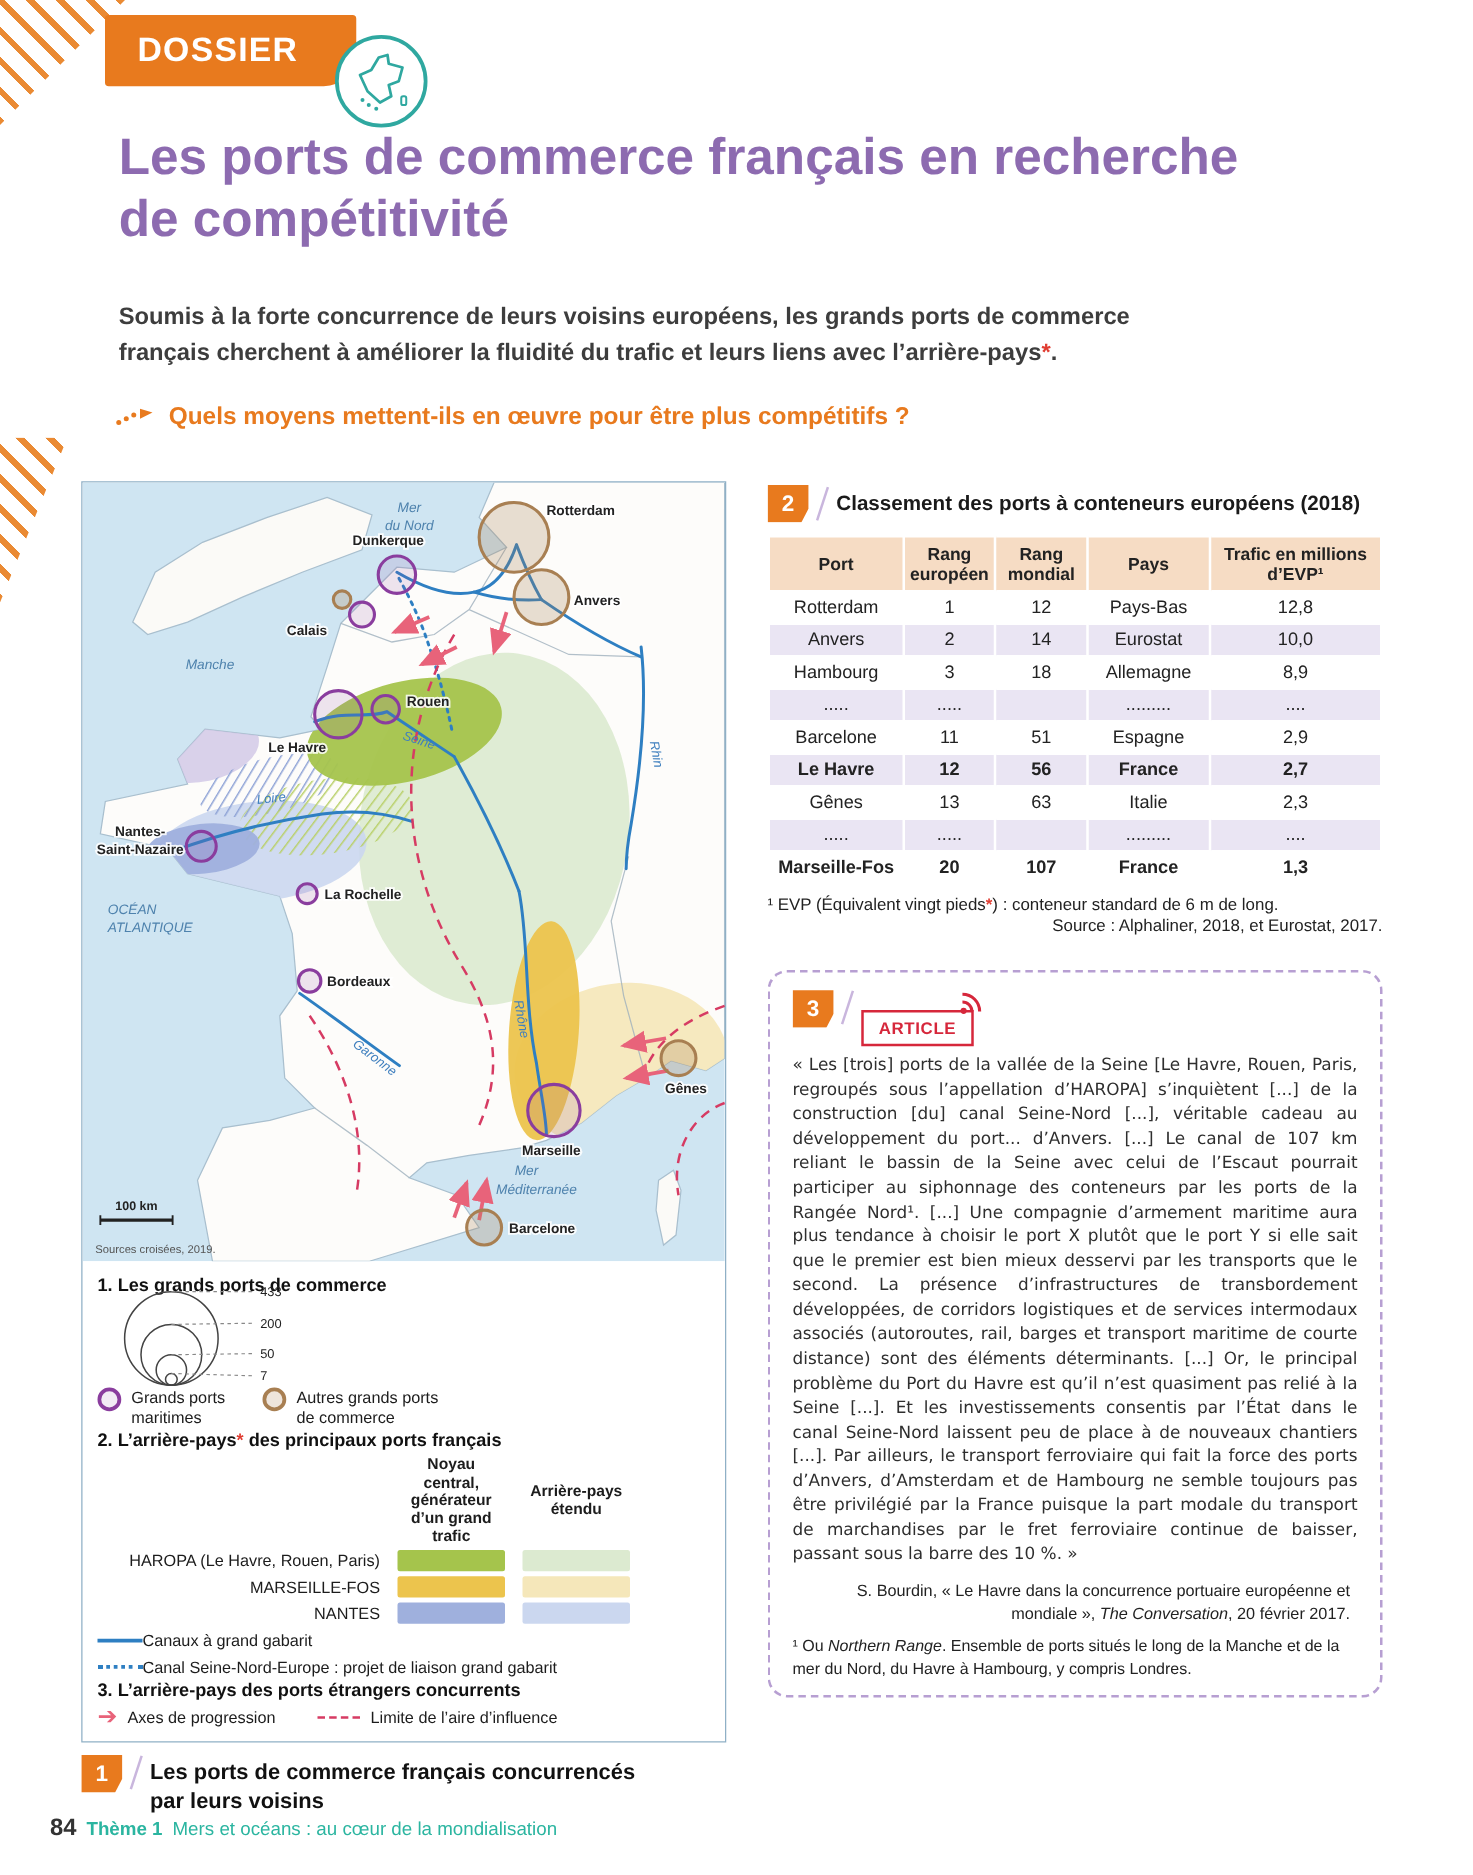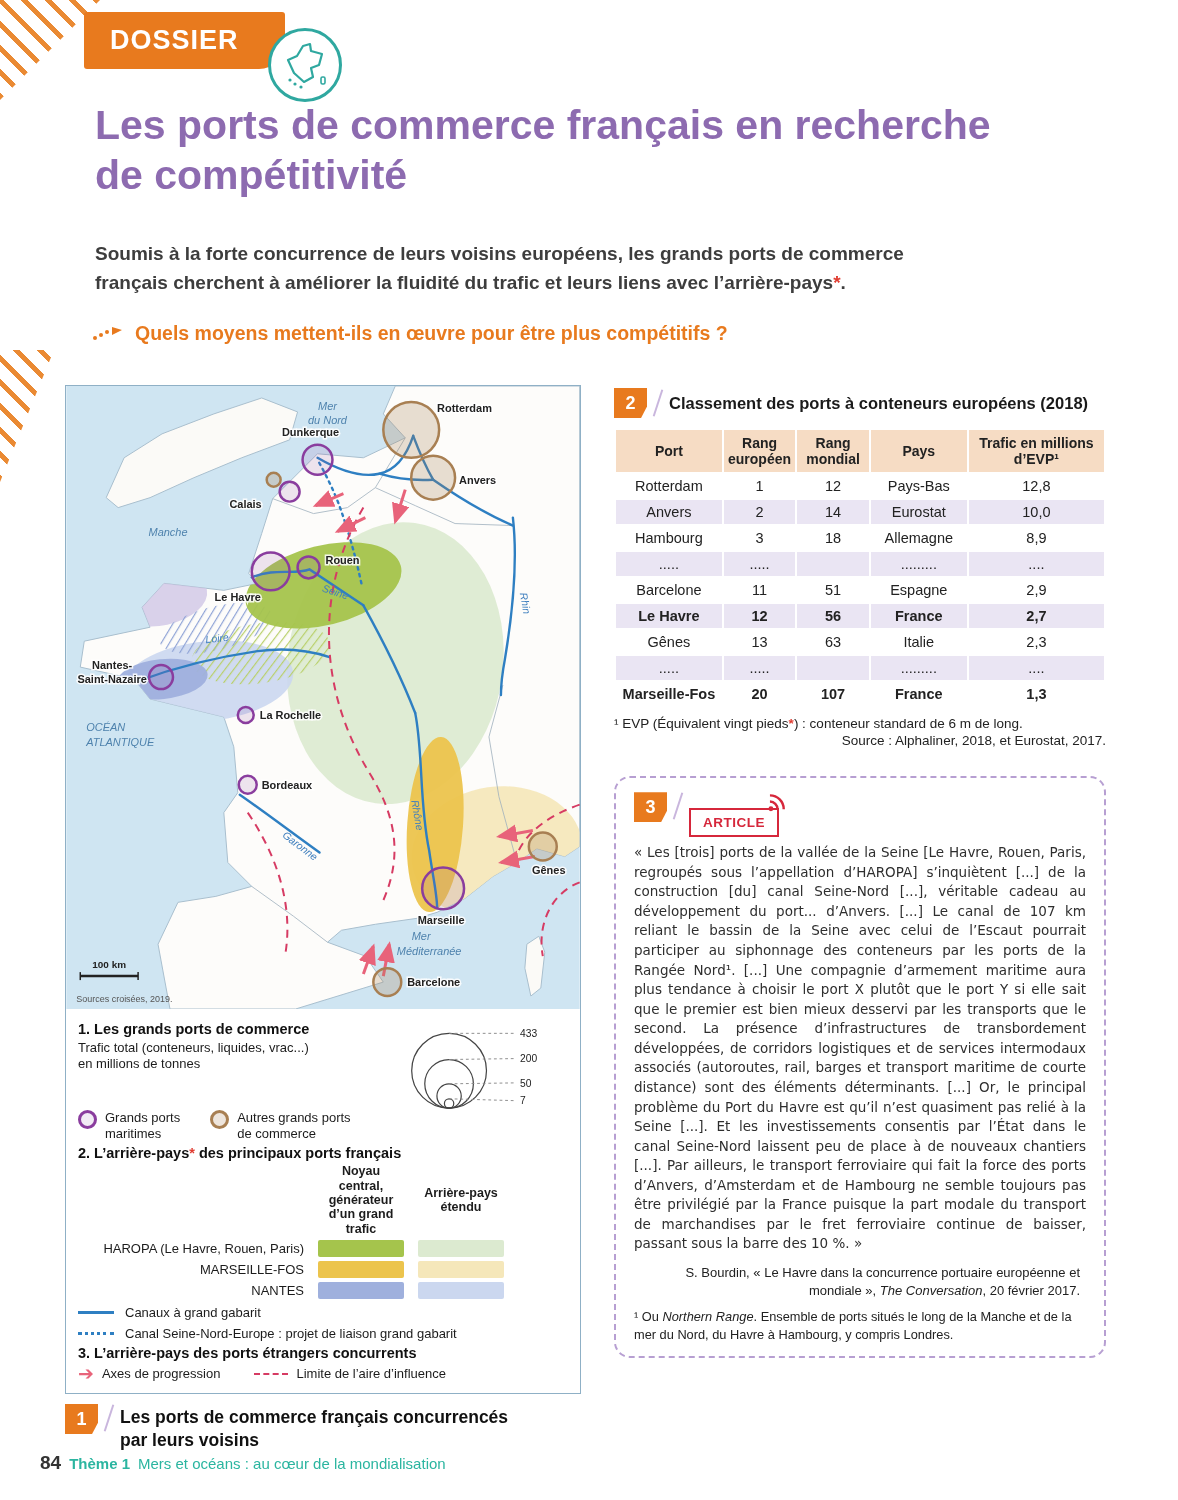--- a/index.html
+++ b/index.html
@@ -58,21 +58,21 @@
   .ring { width:19px; height:19px; border-radius:50%; display:inline-block; flex:0 0 auto; }
   .ring-purple { border:3px solid #8a3d9e; background:rgba(150,90,170,.12); }
   .ring-brown  { border:3px solid #a87f52; background:rgba(168,127,82,.2); }
   .lg-grid { display:grid; grid-template-columns:226px 86px 86px; column-gap:14px; row-gap:4px; align-items:center; }
   .lg-colh { font-size:12.5px; font-weight:bold; text-align:center; line-height:1.15; }
   .lg-swlabel { text-align:right; font-size:13px; }
   .sw { height:17px; border-radius:2px; }
   .sw-g1{background:#a5c44c}.sw-g2{background:#dcead0}
   .sw-y1{background:#ecc44d}.sw-y2{background:#f5e7ba}
   .sw-b1{background:#9fb0dd}.sw-b2{background:#cbd7ef}
-  .lg-canal { display:flex; align-items:center; gap:11px; margin-top:6px; font-size:13px; }
+  .lg-canal { display:flex; align-items:center; gap:0; margin-top:6px; font-size:13px; }
   .canal-line { width:36px; height:0; border-top:3px solid #2e7fc2; flex:0 0 auto; }
   .canal-line.dotted { border-top:3px dotted #2e7fc2; }
   .lg-s3row { display:flex; align-items:center; gap:8px; margin-top:3px; font-size:13px; }
   .arrow-sample { color:#e8637a; font-size:19px; line-height:1; flex:0 0 auto; }
   .dash-sample { width:34px; border-top:2px dashed #d63b63; margin-left:26px; flex:0 0 auto; }
 
   .doc-caption { display:flex; gap:10px; margin-top:10px; align-items:flex-start; }
   .doc-caption-text { font-weight:bold; font-size:17.5px; line-height:1.3; color:#111; padding-top:2px; }
 
   
@@ -272,24 +272,20 @@
           <line x1="0" y1="8" x2="58" y2="8" stroke="#222" stroke-width="2.5"></line>
           <line x1="0" y1="4" x2="0" y2="12" stroke="#222" stroke-width="1.5"></line>
           <line x1="58" y1="4" x2="58" y2="12" stroke="#222" stroke-width="1.5"></line>
         </g>
         <text class="map-source" x="10" y="618">Sources croisées, 2019.</text>
       </svg>
 
       <div class="legend">
         <div class="lg-title">1. Les grands ports de commerce</div>
         <div class="lg-row1">
-          <div class="lg-sub">
-            <div>Trafic total (conteneurs, liquides, vrac...)</div>
-            <div>en millions de tonnes</div>
-          </div>
           <svg class="lg-circles" viewBox="0 0 180 92">
             <g stroke="#444" fill="none" stroke-width="1.3">
               <circle cx="58" cy="50" r="40"></circle>
               <circle cx="58" cy="64" r="26"></circle>
               <circle cx="58" cy="77" r="13"></circle>
               <circle cx="58" cy="85" r="5"></circle>
             </g>
             <g stroke="#888" stroke-dasharray="3 3" stroke-width="1">
               <line x1="58" y1="10" x2="128" y2="10"></line>
               <line x1="58" y1="38" x2="128" y2="37"></line>

